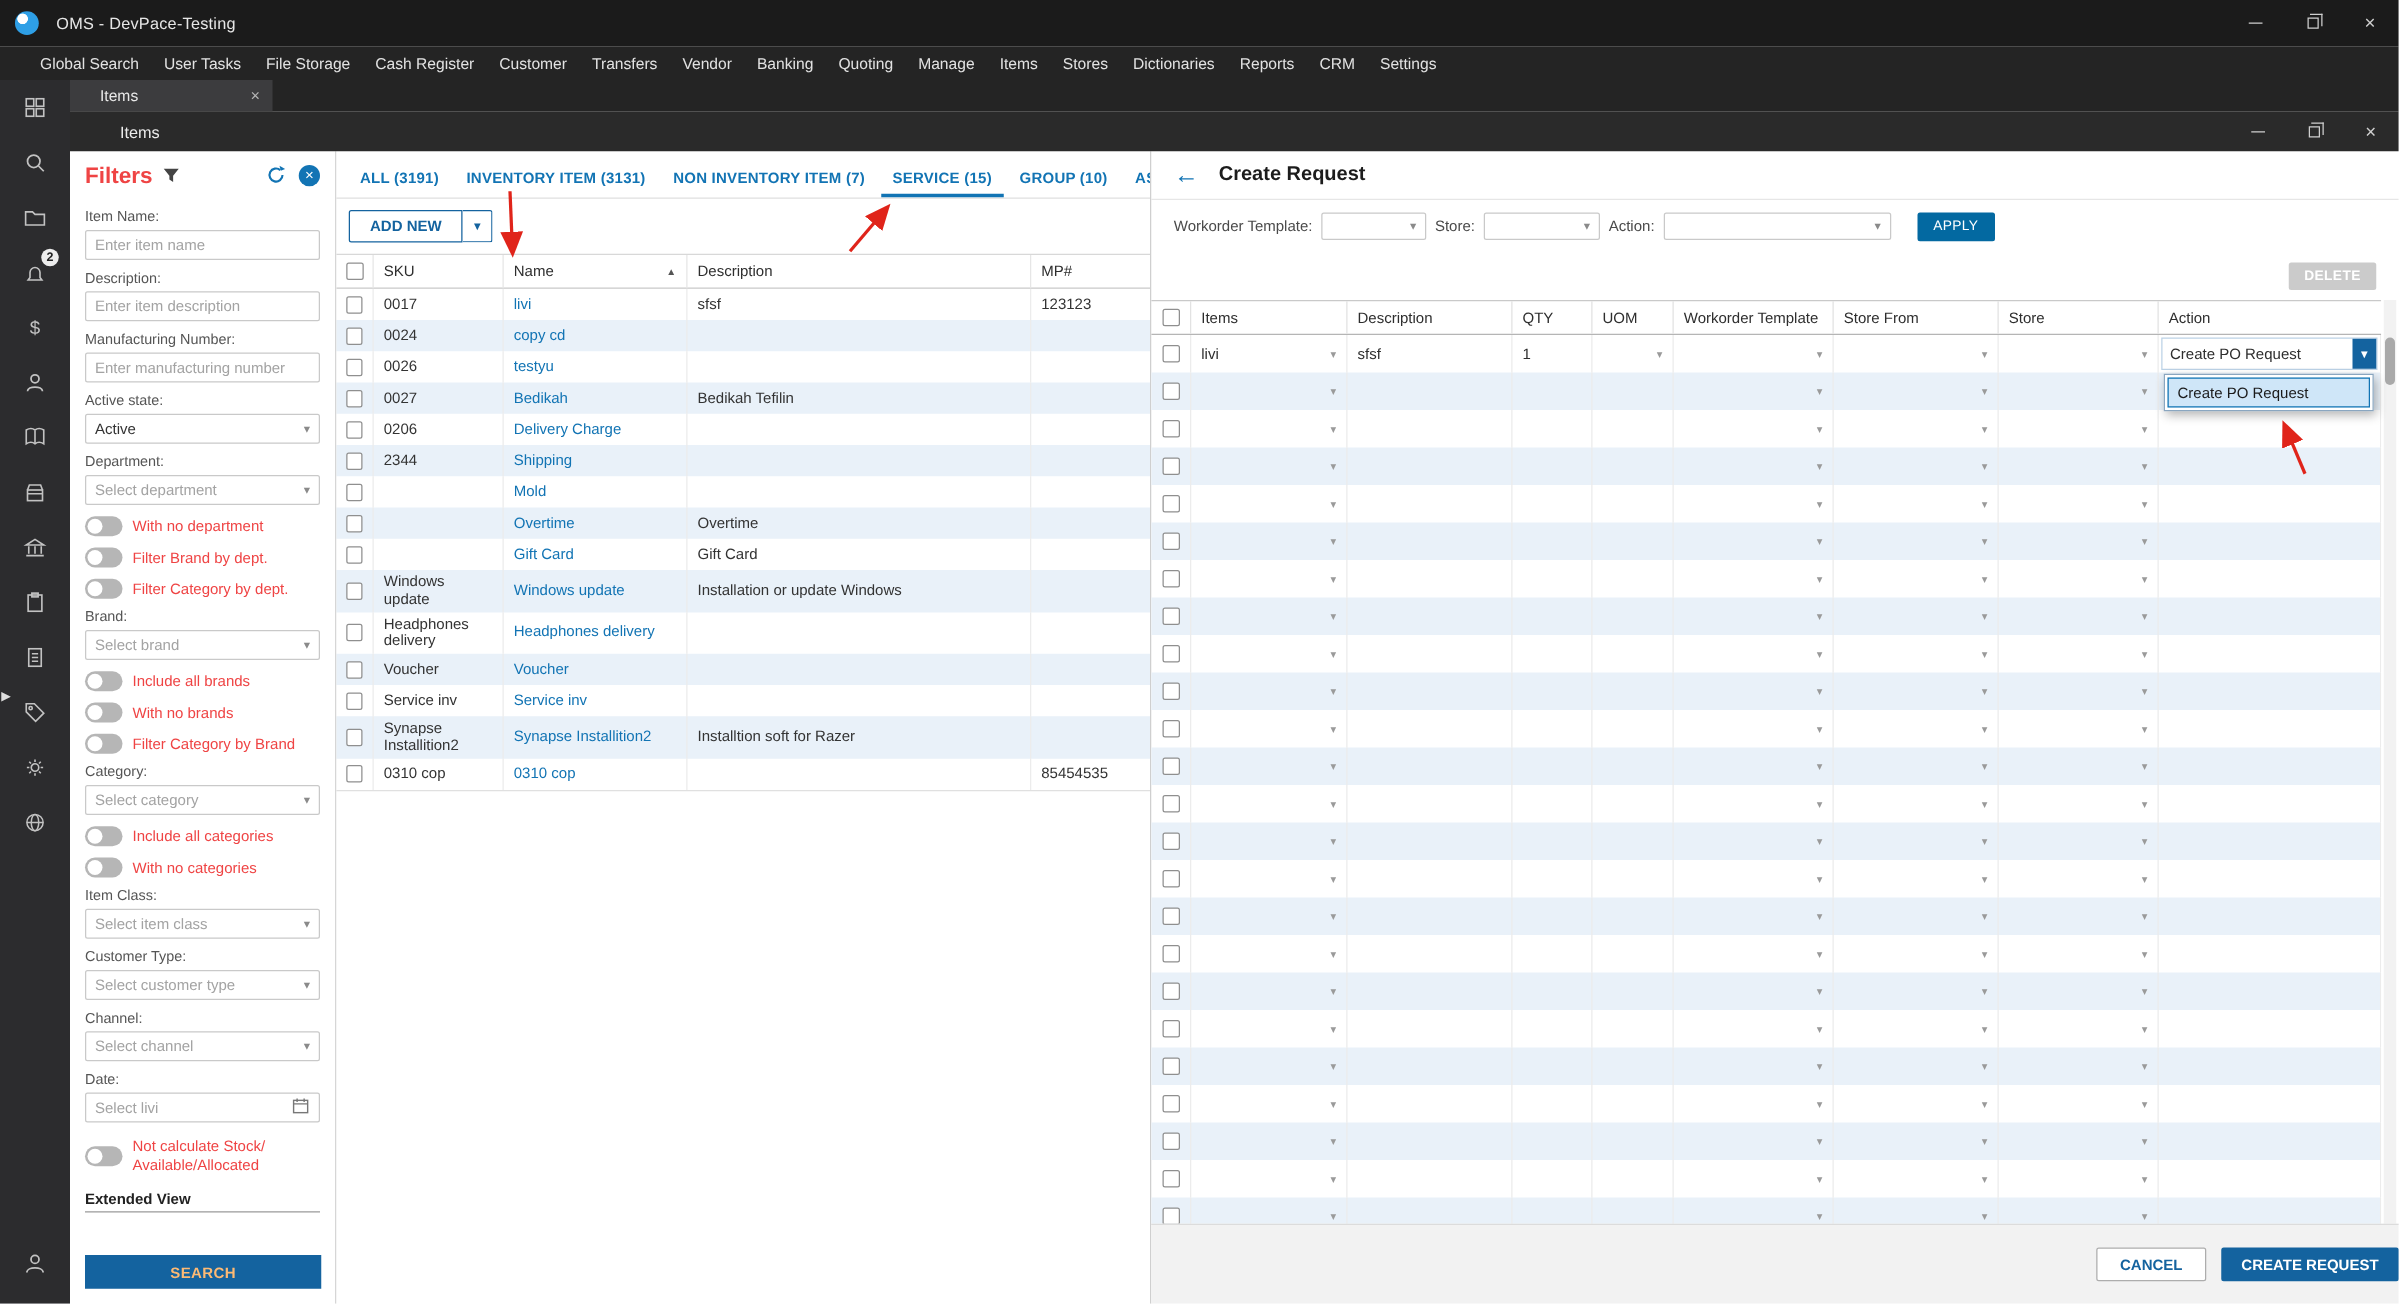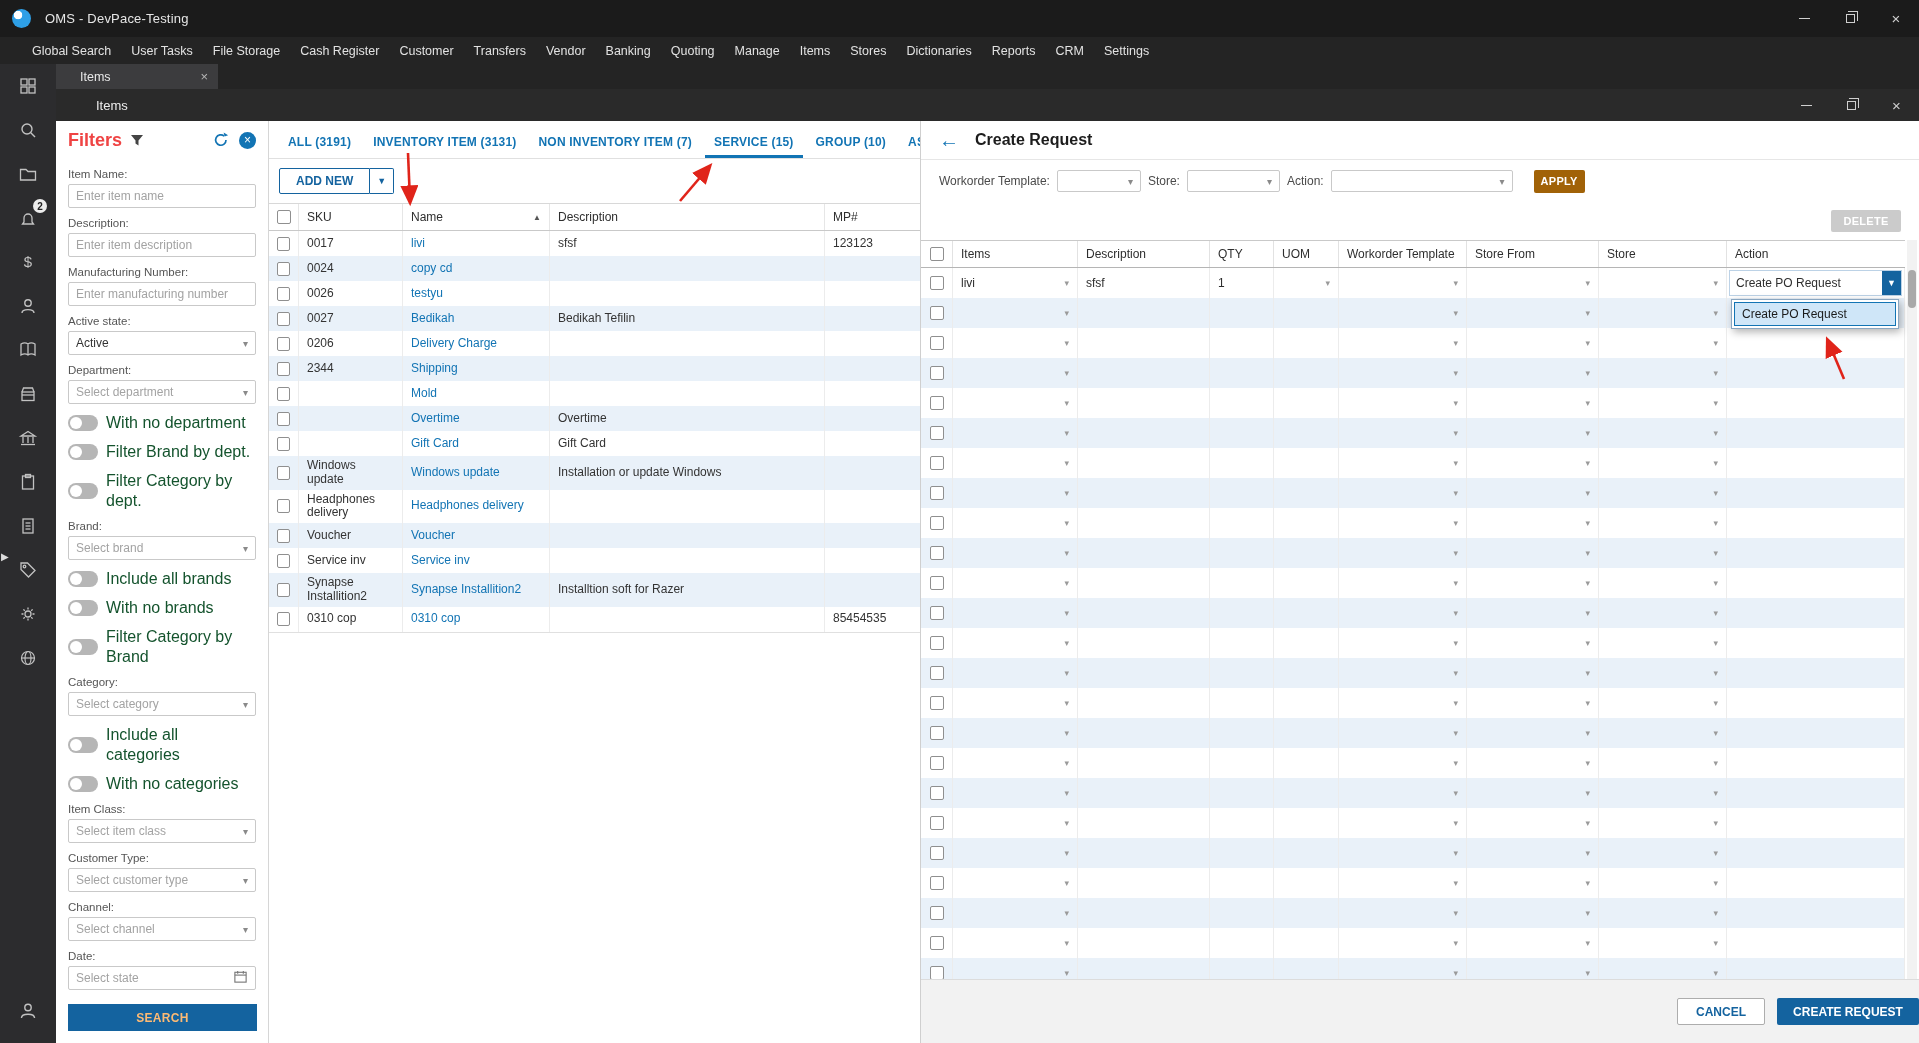--- a/index.html
+++ b/index.html
@@ -39,21 +39,21 @@
 .f-scroll{position:absolute;top:38px;left:0;right:0;bottom:50px;overflow:hidden;padding:0 12px}
 .f-label{display:block;font-size:11.5px;color:#555;margin:9px 0 4px}
 .f-input{width:100%;height:24px;border:1px solid #c9c9c9;border-radius:2px;padding:0 7px;font-size:12px;font-family:inherit;color:#be185d;background:#fff;outline:none}
 .f-input::placeholder{color:#a3a3a3}
 .select{height:24px;border:1px solid #c9c9c9;border-radius:2px;display:flex;align-items:center;padding:0 7px;background:#fff;font-size:12px;color:#333}
 .select .arr{margin-left:auto;color:#8a8a8a;font-size:10px}
 .select.ph .val{color:#a3a3a3}
 .toggle-row{display:flex;align-items:center;gap:8px;margin:9px 0}
 .toggle{width:30px;height:16px;border-radius:8px;background:#b6b6b6;position:relative;flex:0 0 auto}
 .toggle::after{content:"";position:absolute;left:2px;top:2px;width:12px;height:12px;border-radius:50%;background:#fff}
-.t-label{font-size:16px;color:#14532d;line-height:1.25}
+.t-label{font-size:12px;color:#ef4444;line-height:1.25}
 .ext-view{font-size:12px;font-weight:bold;color:#222;border-bottom:1px solid #9a9a9a;margin-top:12px;padding-bottom:3px}
 .search-btn{position:absolute;bottom:12px;left:12px;width:189px;height:27px;background:#14639f;color:#fdba74;border:none;font-weight:bold;font-size:12px;font-family:inherit;letter-spacing:.3px}
 
 .items-panel{position:absolute;top:121px;left:269px;width:651px;height:922px;background:#fff;z-index:2}
 .itabs{height:38px;display:flex;align-items:flex-end;padding:0 10px;gap:4px;border-bottom:1px solid #e0e0e0;white-space:nowrap;overflow:hidden}
 .itab{font-size:12px;font-weight:bold;color:#1274b4;padding:0 9px 9px;letter-spacing:.2px}
 .itab.active{border-bottom:3px solid #1274b4;padding-bottom:6px}
 .addrow{height:44px;display:flex;align-items:center;padding:0 10px}
 .addnew{height:26px;background:#fff;border:1px solid #14639f;color:#14639f;font-weight:bold;font-size:12px;display:flex;align-items:center;padding:0 16px;border-radius:2px 0 0 2px}
 .addnew-caret{height:26px;width:24px;border:1px solid #14639f;border-left:none;color:#14639f;display:flex;align-items:center;justify-content:center;font-size:9px;border-radius:0 2px 2px 0}
@@ -69,21 +69,21 @@
 .box{width:14px;height:14px;border:1.5px solid #8f8f8f;border-radius:2px;background:#fff;display:inline-block}
 .sort{margin-left:auto;font-size:8px;color:#555}
 
 .request-panel{position:absolute;top:121px;left:920px;width:999px;height:922px;background:#fff;border-left:1px solid #cfcfcf;z-index:2}
 .rq-head{height:39px;display:flex;align-items:center;padding-left:18px;border-bottom:1px solid #e6e6e6}
 .back{color:#1274b4;font-size:20px;font-weight:bold}
 .rq-title{margin-left:16px;font-size:16px;font-weight:bold;color:#1c1c1c}
 .rq-toolbar{height:42px;display:flex;align-items:center;padding-left:18px;gap:7px;font-size:12px;color:#4a4a4a}
 .rq-toolbar .select{height:22px}
 .sel-wt{width:84px}.sel-store{width:93px}.sel-action{width:182px}
-.apply{margin-left:14px;width:51px;height:23px;background:#a16207;color:#fff;border:none;font-weight:bold;font-size:11px;border-radius:2px;font-family:inherit;letter-spacing:.3px}
+.apply{margin-left:14px;width:62px;height:23px;background:#0369a1;color:#fff;border:none;font-weight:normal;font-size:11px;border-radius:2px;font-family:inherit;letter-spacing:.3px}
 .rq-delrow{height:38px;display:flex;align-items:center;justify-content:flex-end;padding-right:18px}
 .del{width:70px;height:22px;background:#cbcbcb;color:#fff;border:none;font-weight:bold;font-size:11px;border-radius:2px;font-family:inherit;letter-spacing:.3px}
 .rq-table{position:absolute;top:119px;left:0;right:14px;bottom:64px;overflow:hidden}
 .rq-header,.rrow{display:grid;grid-template-columns:32px 125px 132px 64px 65px 128px 132px 128px 1fr}
 .rq-header{height:28px;border-top:1px solid #c9c9c9;border-bottom:1px solid #b5b5b5;font-size:12px;color:#2e2e2e;align-items:stretch}
 .rq-header .rc{display:flex;align-items:center;padding:0 8px;border-right:1px solid #e2e2e2}
 .rq-header .cbc,.rrow .cbc{justify-content:center;padding:0}
 .rrow{height:30px;font-size:12px;align-items:stretch}
 .rrow.alt{background:#e9f1f9}
 .rrow .rc{display:flex;align-items:center;padding:0 8px;border-right:1px solid #ececec;position:relative}
@@ -343,21 +343,21 @@
         <span class="val">Select customer type</span>
         <span class="arr">▾</span>
       </div>
     <label class="f-label">Channel:</label>
     <div class="select ph">
         <span class="val">Select channel</span>
         <span class="arr">▾</span>
       </div>
     <label class="f-label">Date:</label>
     <div class="select ph">
-        <span class="val">Select state</span>
+        <span class="val">Select livi</span>
       <span style="margin-left:auto"><svg width="15" height="15" viewBox="0 0 16 16" stroke="#777" stroke-width="1.2" fill="none">
             <rect x="2" y="3.5" width="12" height="10.5"></rect>
             <line x1="5" y1="2" x2="5" y2="5"></line>
             <line x1="11" y1="2" x2="11" y2="5"></line>
             <line x1="2" y1="6.5" x2="14" y2="6.5"></line>
           </svg></span>
     </div>
     <div class="toggle-row" style="margin-top:12px">
         <span class="toggle"></span>
         <span class="t-label">Not calculate Stock/ Available/Allocated</span>

